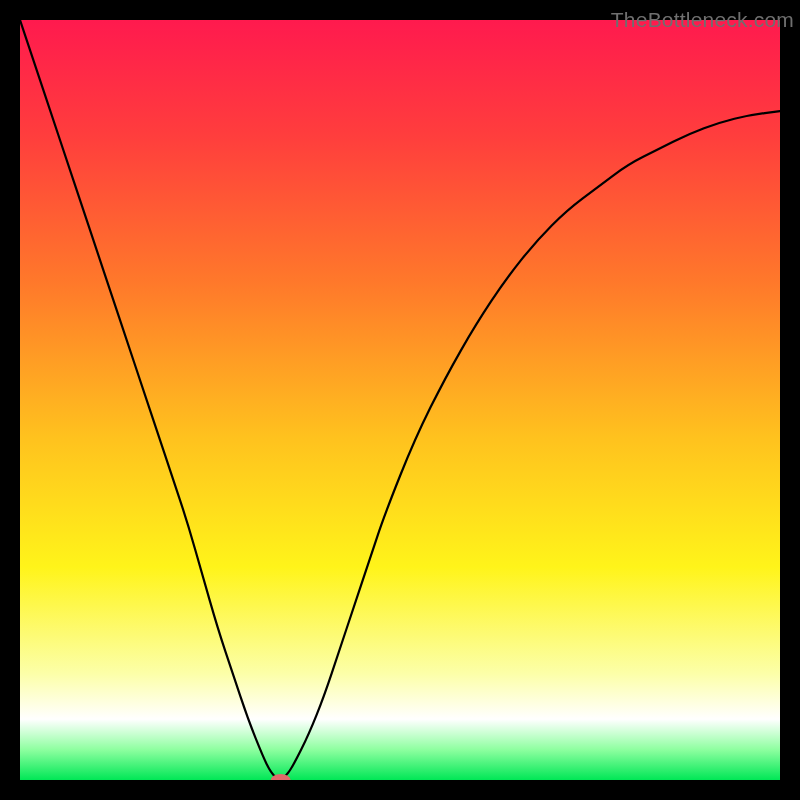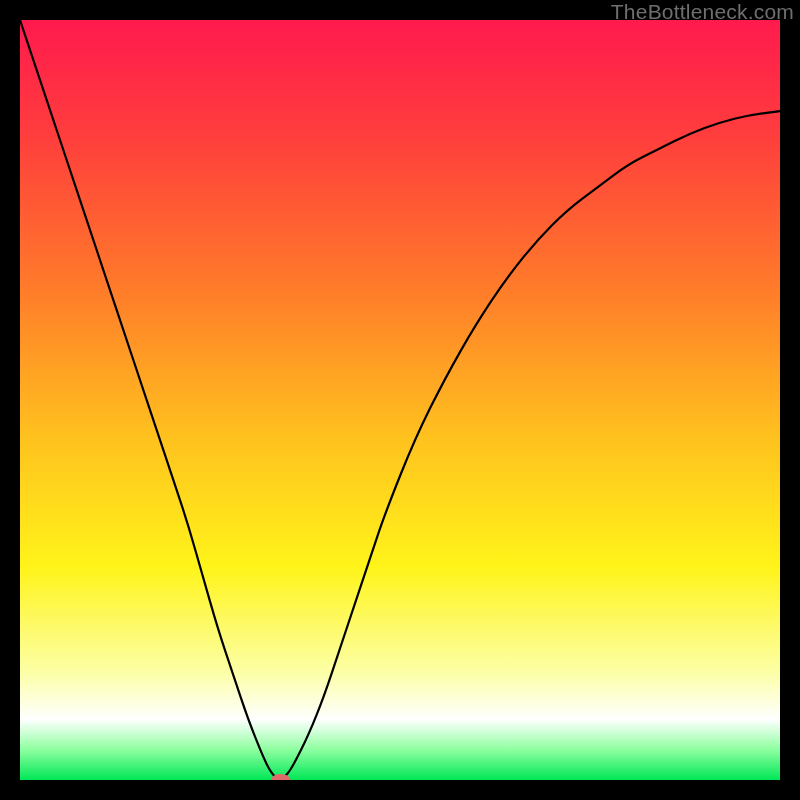--- a/index.html
+++ b/index.html
@@ -21,21 +21,21 @@
   }
   .plot {
     position: absolute;
     left: 0;
     top: 0;
     width: 760px;
     height: 760px;
   }
   .watermark {
     position: absolute;
-    top: 0;
+    top: 8px;
     right: 6px;
     color: #6f6f6f;
     font-size: 21px;
     font-weight: 500;
     letter-spacing: 0.2px;
   }
   svg { display: block; }
 </style>
 </head>
 <body>

